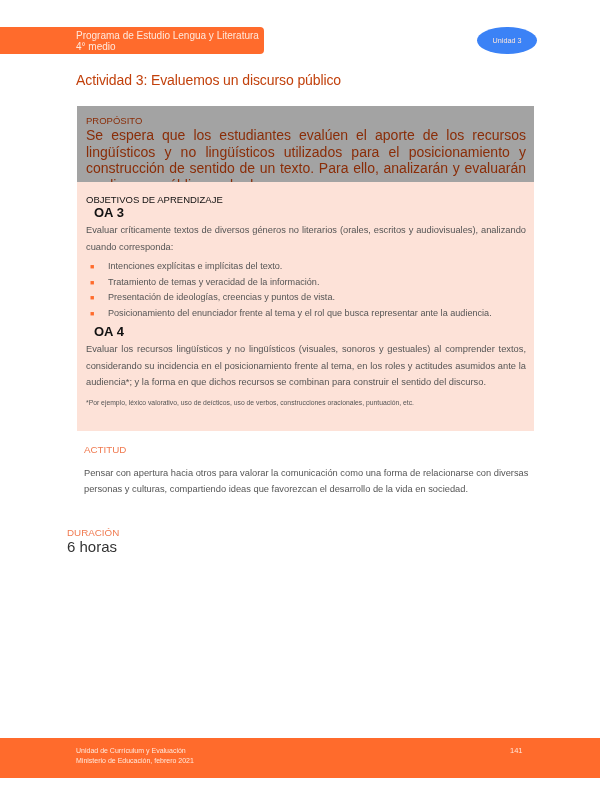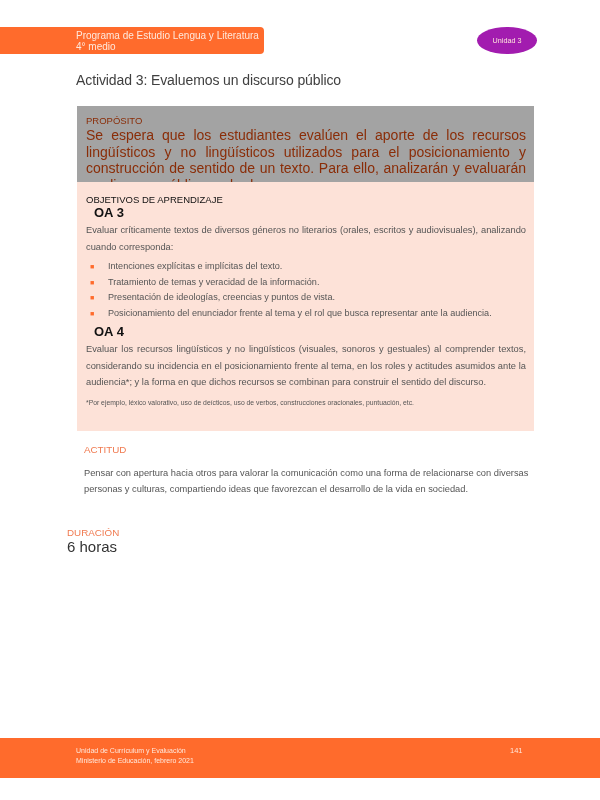--- a/index.html
+++ b/index.html
@@ -12,27 +12,27 @@
   .header-bar {
     position: absolute; left: 0; top: 27px; width: 264px; height: 27px;
     background: #ff6b2c; border-radius: 0 4px 4px 0;
     display: flex; align-items: center;
   }
   .header-bar span {
     padding-left: 76px; font-size: 10px; color: #ffe8dc;
   }
   .unit-pill {
     position: absolute; left: 477px; top: 27px; width: 60px; height: 27px;
-    background: #a21caf; border-radius: 50%;
+    background: #3b82f6; border-radius: 50%;
     display: flex; align-items: center; justify-content: center;
     font-size: 7.2px; color: #ffe8dc;
   }
   .title {
     position: absolute; left: 76px; top: 72px;
-    font-size: 14px; color: #404040; letter-spacing: -0.1px;
+    font-size: 14px; color: #c2410c; letter-spacing: -0.1px;
   }
   .purpose {
     position: absolute; left: 77px; top: 106px; width: 457px; height: 76px;
     background: #a3a3a3; box-sizing: border-box; padding: 9px 8px 0 9px;
   }
   .purpose .label { font-size: 9.5px; color: #8a2d08; line-height: 12px; }
   .purpose .text {
     font-size: 14px; color: #8a2d08; line-height: 16.5px; text-align: justify;
   }
   .objectives {

